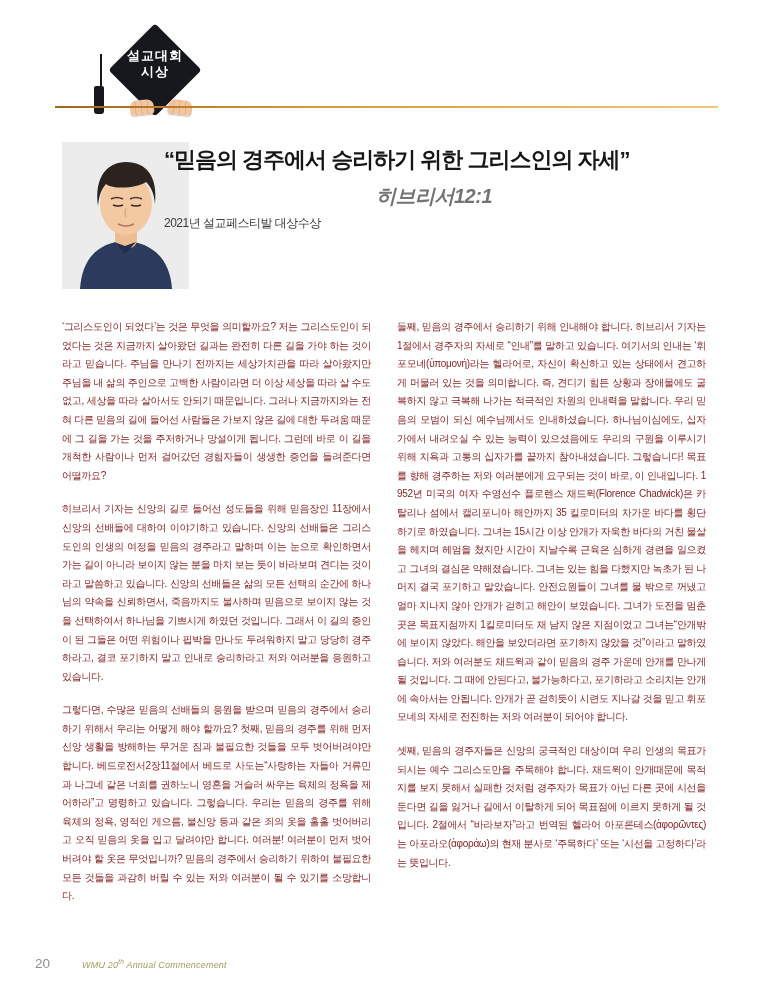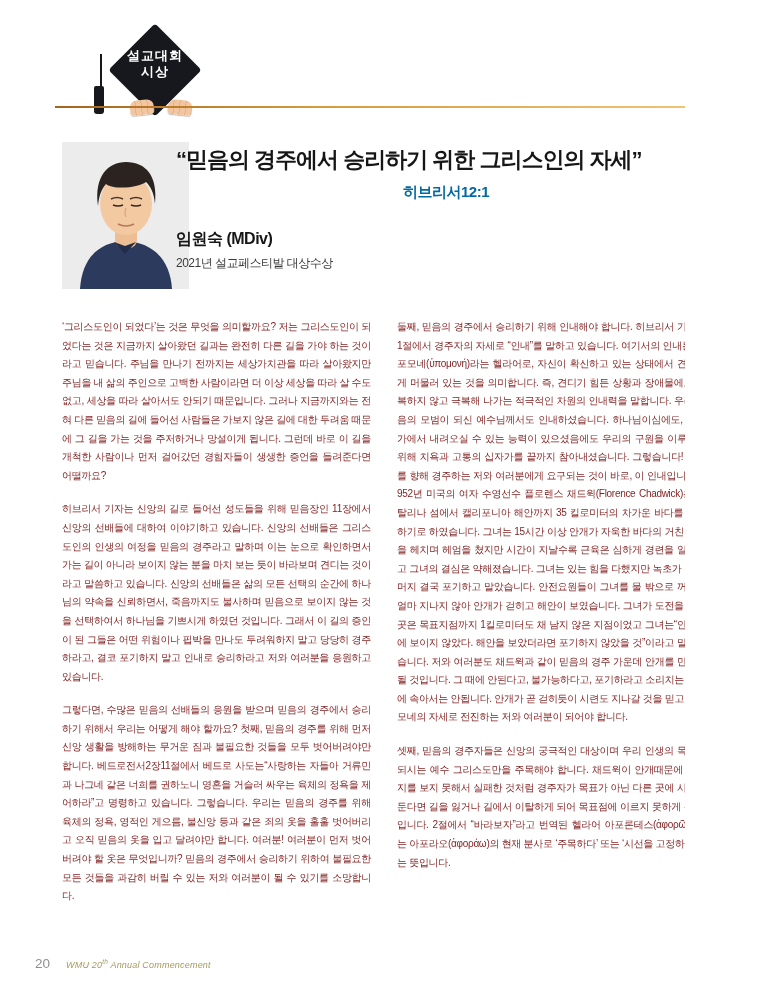--- a/index.html
+++ b/index.html
@@ -1,18 +1,18 @@
 <!DOCTYPE html>
 <html lang="ko"><head>
 <meta charset="utf-8">
 <style>
   html,body{margin:0;padding:0;background:#fff;}
   .page{
     position:relative;width:685px;height:997px;background:#ffffff;overflow:hidden;
-    font-family:"Liberation Sans","DejaVu Sans",sans-serif;color:#3c3c3c;
+    font-family:"Liberation Sans","DejaVu Sans",sans-serif;color:#3c3c3c;padding-left:43px;
   }
 
   
   .badge-zone{position:absolute;left:38px;top:10px;width:170px;height:100px;}
   .cap-diamond{
     position:absolute;left:84px;top:27px;width:66px;height:66px;background:#17181d;
     transform:rotate(45deg);border-radius:4px;
   }
   .cap-label{
     position:absolute;left:64px;top:38px;width:106px;text-align:center;
@@ -29,45 +29,45 @@
   .hand-right{left:130px;top:90px;transform:rotate(6deg);}
 
   
   .gold-line{
     position:absolute;left:55px;top:106px;width:663px;height:2px;
     background:linear-gradient(to right,#a5641c,#d79a3c 40%,#eec878);
   }
 
   
   .portrait{position:absolute;left:62px;top:142px;width:127px;height:147px;display:block;}
-  .header-text{position:absolute;left:176px;top:146px;width:562px;}
+  .header-text{position:absolute;left:164px;top:146px;width:562px;}
   .article-title{
     font-size:22px;font-weight:800;color:#161616;letter-spacing:-1px;
     line-height:1.25;white-space:nowrap;
   }
   .article-subtitle{
-    margin-top:9px;text-align:center;font-size:15px;font-weight:bold;color:#0369a1;
-    width:540px;letter-spacing:-0.5px;
+    margin-top:9px;text-align:center;font-size:20px;font-weight:bold;color:#737373;
+    width:540px;letter-spacing:-0.5px;font-style:italic;
   }
   .author-name{margin-top:27px;font-size:16px;font-weight:800;color:#161616;letter-spacing:-0.5px;}
   .author-award{margin-top:5px;font-size:12px;color:#3a3a3a;letter-spacing:-0.5px;}
 
   
   .columns{
     position:absolute;left:62px;top:318px;width:644px;display:flex;gap:26px;
   }
   .col{flex:1;min-width:0;}
   .col p{
     margin:0 0 15px 0;font-size:10px;line-height:18.6px;color:#7f1d1d;
     text-align:justify;word-break:break-all;letter-spacing:-0.3px;
   }
   .col p:last-child{margin-bottom:0;}
 
   
-  .footer{position:absolute;left:35px;top:956px;display:flex;align-items:baseline;gap:16px;}
+  .footer{position:absolute;left:35px;top:956px;display:flex;align-items:baseline;gap:32px;}
   .page-number{font-size:13.5px;color:#8f8f8f;}
   .publication{font-size:9px;font-style:italic;color:#a79a5e;letter-spacing:0.2px;}
   .publication sup{font-size:6.5px;}
 </style>
 </head>
 <body>
 
 <div class="page">
 
   <div class="badge-zone">
@@ -103,21 +103,20 @@
 
     <path d="M64,66 q-2,6 0,9" stroke="#d9a377" stroke-width="1.2" fill="none"></path>
     <path d="M56,82 q8,4 16,0" stroke="#b5765a" stroke-width="1.6" fill="none"></path>
 
     <path d="M52,100 L63,112 L74,100 L63,104 Z" fill="#222d4a"></path>
   </svg>
 
   <div class="header-text">
     <div class="article-title">“믿음의 경주에서 승리하기 위한 그리스인의 자세”</div>
     <div class="article-subtitle">히브리서12:1</div>
-    <div class="author-name">임원숙 (MDiv)</div>
     <div class="author-award">2021년 설교페스티발 대상수상</div>
   </div>
 
   <div class="columns">
     <div class="col">
       <p>‘그리스도인이 되었다’는 것은 무엇을 의미할까요? 저는 그리스도인이 되었다는 것은 지금까지 살아왔던 길과는 완전히 다른 길을 가야 하는 것이라고 믿습니다. 주님을 만나기 전까지는 세상가치관을 따라 살아왔지만 주님을 내 삶의 주인으로 고백한 사람이라면 더 이상 세상을 따라 살 수도 없고, 세상을 따라 살아서도 안되기 때문입니다. 그러나 지금까지와는 전혀 다른 믿음의 길에 들어선 사람들은 가보지 않은 길에 대한 두려움 때문에 그 길을 가는 것을 주저하거나 망설이게 됩니다. 그런데 바로 이 길을 개척한 사람이나 먼저 걸어갔던 경험자들이 생생한 증언을 들려준다면 어떨까요?</p>
       <p>히브리서 기자는 신앙의 길로 들어선 성도들을 위해 믿음장인 11장에서 신앙의 선배들에 대하여 이야기하고 있습니다. 신앙의 선배들은 그리스도인의 인생의 여정을 믿음의 경주라고 말하며 이는 눈으로 확인하면서 가는 길이 아니라 보이지 않는 분을 마치 보는 듯이 바라보며 견디는 것이라고 말씀하고 있습니다. 신앙의 선배들은 삶의 모든 선택의 순간에 하나님의 약속을 신뢰하면서, 죽음까지도 불사하며 믿음으로 보이지 않는 것을 선택하여서 하나님을 기쁘시게 하였던 것입니다. 그래서 이 길의 증인이 된 그들은 어떤 위험이나 핍박을 만나도 두려워하지 말고 당당히 경주하라고, 결코 포기하지 말고 인내로 승리하라고 저와 여러분을 응원하고 있습니다.</p>
       <p>그렇다면, 수많은 믿음의 선배들의 응원을 받으며 믿음의 경주에서 승리하기 위해서 우리는 어떻게 해야 할까요? 첫째, 믿음의 경주를 위해 먼저 신앙 생활을 방해하는 무거운 짐과 불필요한 것들을 모두 벗어버려야만 합니다. 베드로전서2장11절에서 베드로 사도는“사랑하는 자들아 거류민과 나그네 같은 너희를 권하노니 영혼을 거슬러 싸우는 육체의 정욕을 제어하라”고 명령하고 있습니다. 그렇습니다. 우리는 믿음의 경주를 위해 육체의 정욕, 영적인 게으름, 불신앙 등과 같은 죄의 옷을 훌훌 벗어버리고 오직 믿음의 옷을 입고 달려야만 합니다. 여러분! 여러분이 먼저 벗어 버려야 할 옷은 무엇입니까? 믿음의 경주에서 승리하기 위하여 불필요한 모든 것들을 과감히 버릴 수 있는 저와 여러분이 될 수 있기를 소망합니다.</p>
     </div>
     <div class="col">

